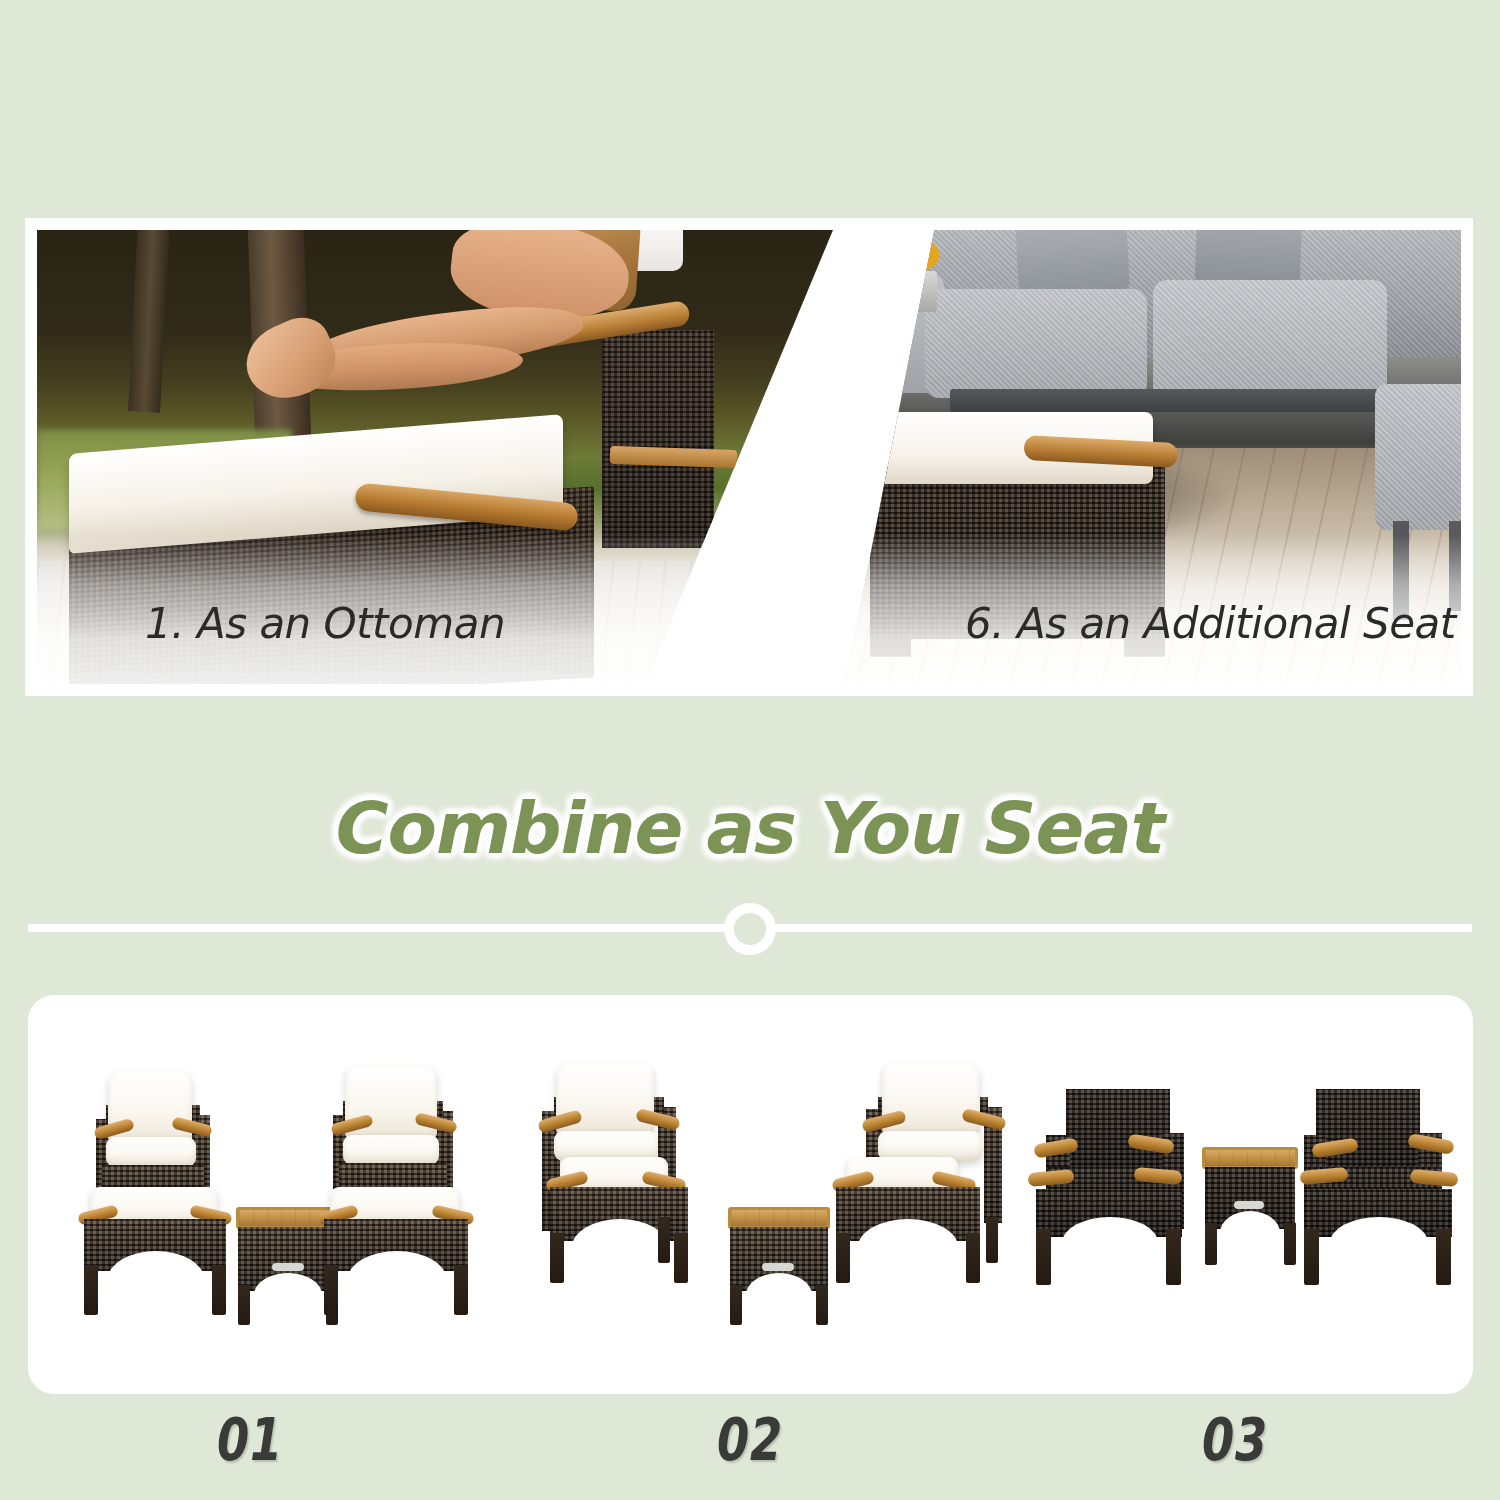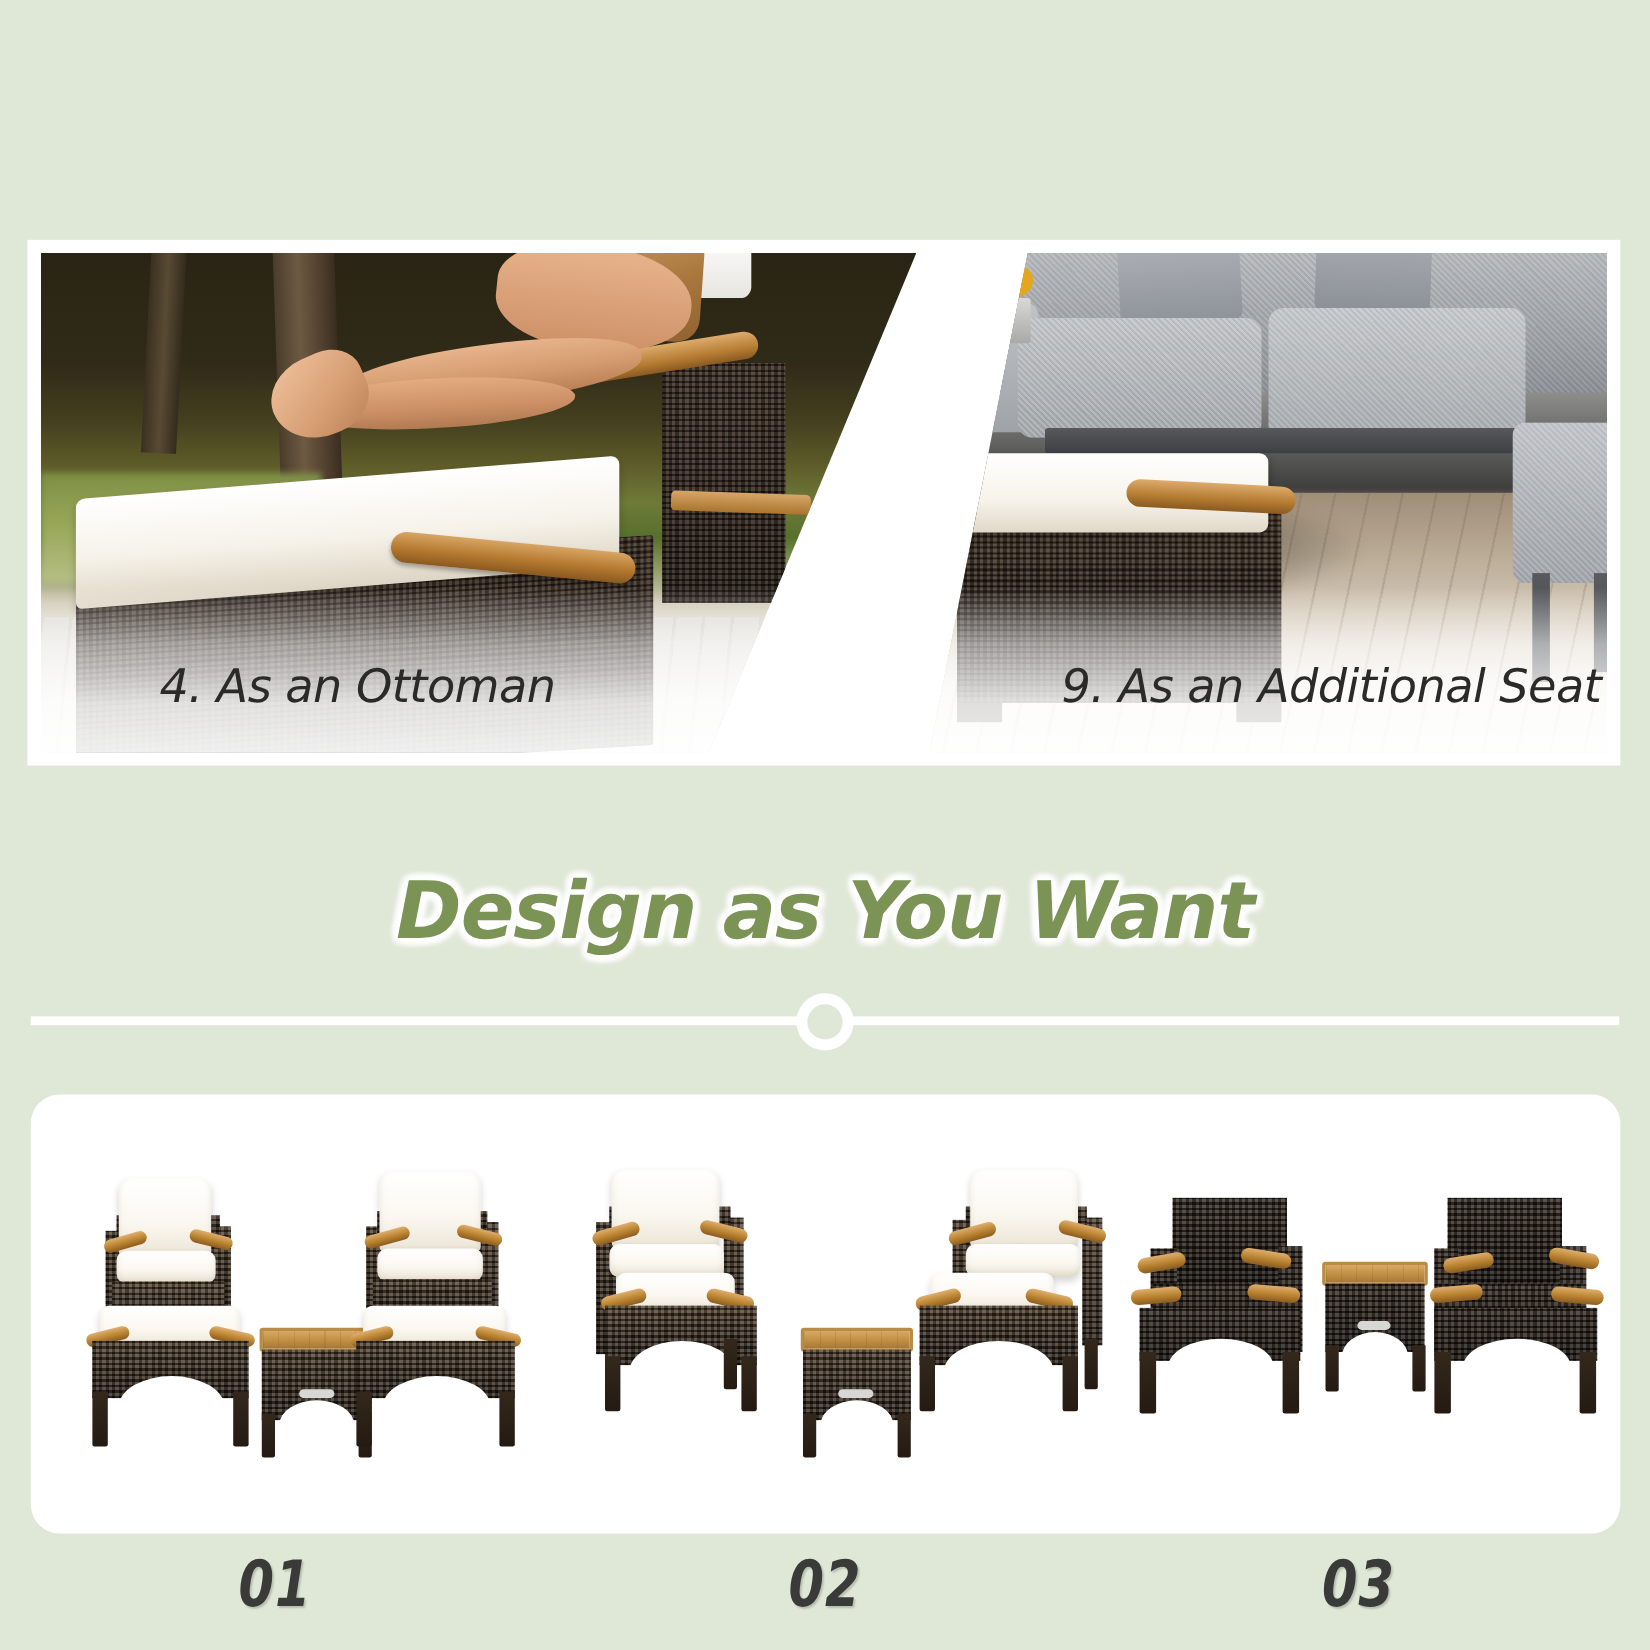--- a/index.html
+++ b/index.html
@@ -433,21 +433,21 @@
         <div class="chair-arm"></div>
         <div class="legs">
           <div class="shirt"></div>
           <div class="shorts"></div>
           <div class="thigh"></div>
           <div class="leg-a"></div>
           <div class="leg-b"></div>
           <div class="foot"></div>
         </div>
         <div class="photo-fade"></div>
-        <div class="caption" id="caption-1">4. As an Ottoman</div>
+        <div class="caption" id="caption-1">1. As an Ottoman</div>
       </div>
     </div>
 
     <div class="photo-wrap" id="photo-right-wrap">
       <div class="photo" id="photo-right">
         <div class="bg"></div>
         <div class="sofa-back"></div>
         <div class="left-seat"></div>
         <div class="pillow-a"></div>
         <div class="pillow-b"></div>
@@ -459,26 +459,26 @@
         <div class="deck"></div>
         <div class="side-chair"></div>
         <div class="side-leg"></div>
         <div class="side-leg2"></div>
         <div class="shadow"></div>
         <div class="ott-legs"></div>
         <div class="ott-body"></div>
         <div class="ott-cush"></div>
         <div class="ott-arm"></div>
         <div class="photo-fade"></div>
-        <div class="caption" id="caption-2">9. As an Additional Seat</div>
+        <div class="caption" id="caption-2">6. As an Additional Seat</div>
       </div>
     </div>
   </div>
 
-  <div class="heading" id="title-combine"><span>Design as You Want</span></div>
+  <div class="heading" id="title-combine"><span>Combine as You Seat</span></div>
 
   <div id="divider-line"></div>
   <div id="divider-dot"></div>
 
   <div id="combo-card">
 
     <div class="combo-group" id="combo-1">
 
       <div class="piece" style="left:28px; top:18px; width:122px; height:210px;">
         <div class="piece rattan" style="left:4px; top:54px; width:16px; height:106px;"></div>

